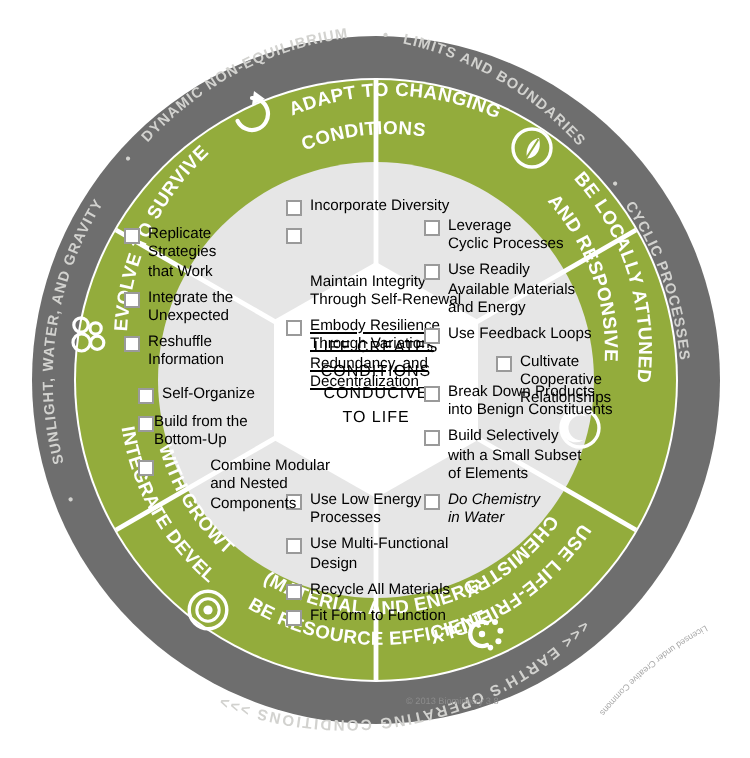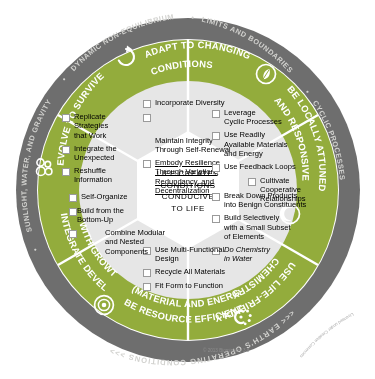--- a/index.html
+++ b/index.html
@@ -232,20 +232,25 @@
       </div>
       <div style="display: flex; align-items: flex-start; gap: 4px; margin-bottom: 3.5px; font-style: italic;">
         <span style="flex: 0 0 auto; width: 6px; height: 6px; border: 1px solid rgb(154, 154, 154); background: rgb(255, 255, 255); margin-top: 2px;"></span>
         <span class="bullet" style="line-height: 9.4px; white-space: pre-line;">Do Chemistry
 in Water</span>
       </div>
     </div>
   <div class="bgrp" id="g-res" style="position:absolute;left:143px;top:245px;width:102px;">
       <div style="display: flex; align-items: flex-start; gap: 4px; margin-bottom: 3.5px;">
         <span style="flex: 0 0 auto; width: 6px; height: 6px; border: 1px solid rgb(154, 154, 154); background: rgb(255, 255, 255); margin-top: 2px;"></span>
+        <span class="bullet" style="line-height: 9.4px; white-space: pre-line;">Use Low Energy
+Processes</span>
+      </div>
+      <div style="display: flex; align-items: flex-start; gap: 4px; margin-bottom: 3.5px;">
+        <span style="flex: 0 0 auto; width: 6px; height: 6px; border: 1px solid rgb(154, 154, 154); background: rgb(255, 255, 255); margin-top: 2px;"></span>
         <span class="bullet" style="line-height: 9.4px; white-space: pre-line;">Use Multi-Functional
 Design</span>
       </div>
       <div style="display: flex; align-items: flex-start; gap: 4px; margin-bottom: 3.5px;">
         <span style="flex: 0 0 auto; width: 6px; height: 6px; border: 1px solid rgb(154, 154, 154); background: rgb(255, 255, 255); margin-top: 2px;"></span>
         <span class="bullet" style="line-height: 9.4px; white-space: pre-line;">Recycle All Materials</span>
       </div>
       <div style="display: flex; align-items: flex-start; gap: 4px; margin-bottom: 3.5px;">
         <span style="flex: 0 0 auto; width: 6px; height: 6px; border: 1px solid rgb(154, 154, 154); background: rgb(255, 255, 255); margin-top: 2px;"></span>
         <span class="bullet" style="line-height: 9.4px; white-space: pre-line;">Fit Form to Function</span>

